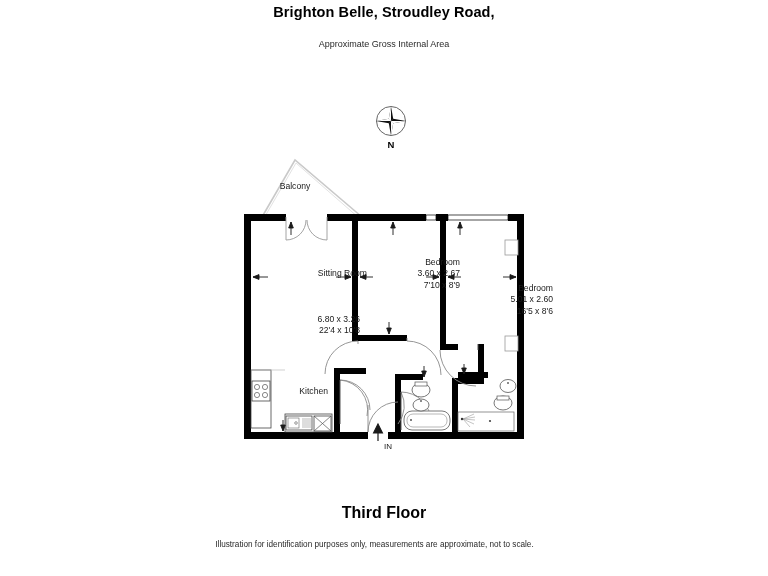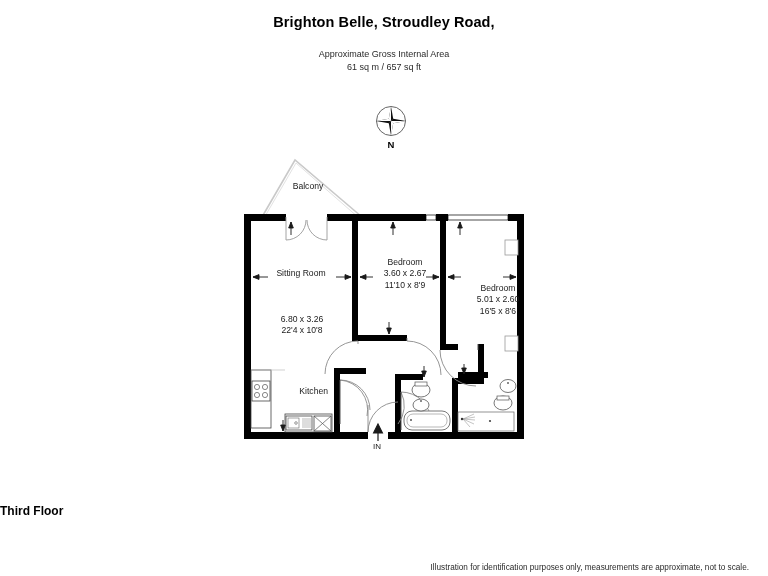--- a/index.html
+++ b/index.html
@@ -28,21 +28,21 @@
     width: 768px;
     text-align: center;
   }
   .title-line {
     font-size: 14.5px;
     font-weight: bold;
     line-height: 19px;
     letter-spacing: 0.1px;
     color: #000;
   }
-  .title-line1 { padding-top: 13px; }
+  .title-line1 { padding-top: 3px; }
   .subtitle-block {
     margin-top: 16px;
     font-size: 9px;
     line-height: 13px;
     color: #2a2a2a;
   }
   
   .compass {
     position: absolute;
     left: 370px;
@@ -65,65 +65,64 @@
     left: 0;
     top: 0;
     width: 768px;
     height: 576px;
     pointer-events: none;
   }
   .plan svg { display: block; }
   
   .lbl {
     position: absolute;
-    text-align: center;
+    text-align: right;
     font-size: 8.6px;
     line-height: 11.4px;
     color: #1a1a1a;
     white-space: nowrap;
   }
-  .lbl-balcony { left: 258px; top: 181px; width: 100px; text-align: center; font-size: 8.6px; }
-  .lbl-sitting { left: 243px; top: 268px; width: 116px; }
+  .lbl-balcony { left: 245px; top: 181px; width: 100px; text-align: center; font-size: 8.6px; }
+  .lbl-sitting { left: 251px; top: 268px; width: 116px; }
   .lbl-sitting-dims { left: 244px; top: 314px; width: 116px; }
   .lbl-bed1 { left: 350px; top: 257px; width: 110px; }
   .lbl-bed2 { left: 443px; top: 283px; width: 110px; }
   .lbl-kitchen { left: 258px; top: 386px; width: 70px; text-align: right; }
   .lbl-in { left: 362px; top: 441px; width: 30px; font-size: 8px; font-weight: normal; }
   
   .floor-label {
     position: absolute;
     left: 0;
     top: 504px;
     width: 768px;
-    font-size: 12px;
+    text-align: center;
+    font-size: 16px;
     font-weight: bold;
     color: #000;
   }
   .disclaimer {
     position: absolute;
     left: 0;
     top: 539px;
     width: 749px;
-    text-align: right;
+    text-align: center;
     font-size: 8.2px;
     line-height: 11.5px;
     color: #2a2a2a;
-    margin-top: 23px;
   }
 </style>
 </head>
 <body>
 
 <div class="page">
 
   <div class="header">
     <div class="title-line title-line1">Brighton Belle, Stroudley Road,</div>
     <div class="subtitle-block">
       <div>Approximate Gross Internal Area</div>
-      <div>61 sq m / 657 sq ft</div>
     </div>
   </div>
 
   <div class="compass">
     <svg width="42" height="36" viewBox="0 0 42 36">
       <circle cx="21" cy="18" r="14.5" fill="#ffffff" stroke="#555" stroke-width="0.9"></circle>
 
       <polygon points="21,3.5 23.3,16.2 21,18" fill="#111"></polygon>
       <polygon points="21,3.5 18.7,16.2 21,18" fill="#111"></polygon>
       <polygon points="21,32.5 23.3,19.8 21,18" fill="#111"></polygon>
@@ -369,21 +368,21 @@
 
   <div class="lbl lbl-sitting">Sitting Room</div>
   <div class="lbl lbl-sitting-dims">
     <div>6.80 x 3.26</div>
     <div>22'4 x 10'8</div>
   </div>
 
   <div class="lbl lbl-bed1">
     <div>Bedroom</div>
     <div>3.60 x 2.67</div>
-    <div>11'10 x 8'9</div>
+    <div>7'10 x 8'9</div>
   </div>
 
   <div class="lbl lbl-bed2">
     <div>Bedroom</div>
     <div>5.01 x 2.60</div>
     <div>16'5 x 8'6</div>
   </div>
 
   <div class="lbl lbl-kitchen">Kitchen</div>
 

